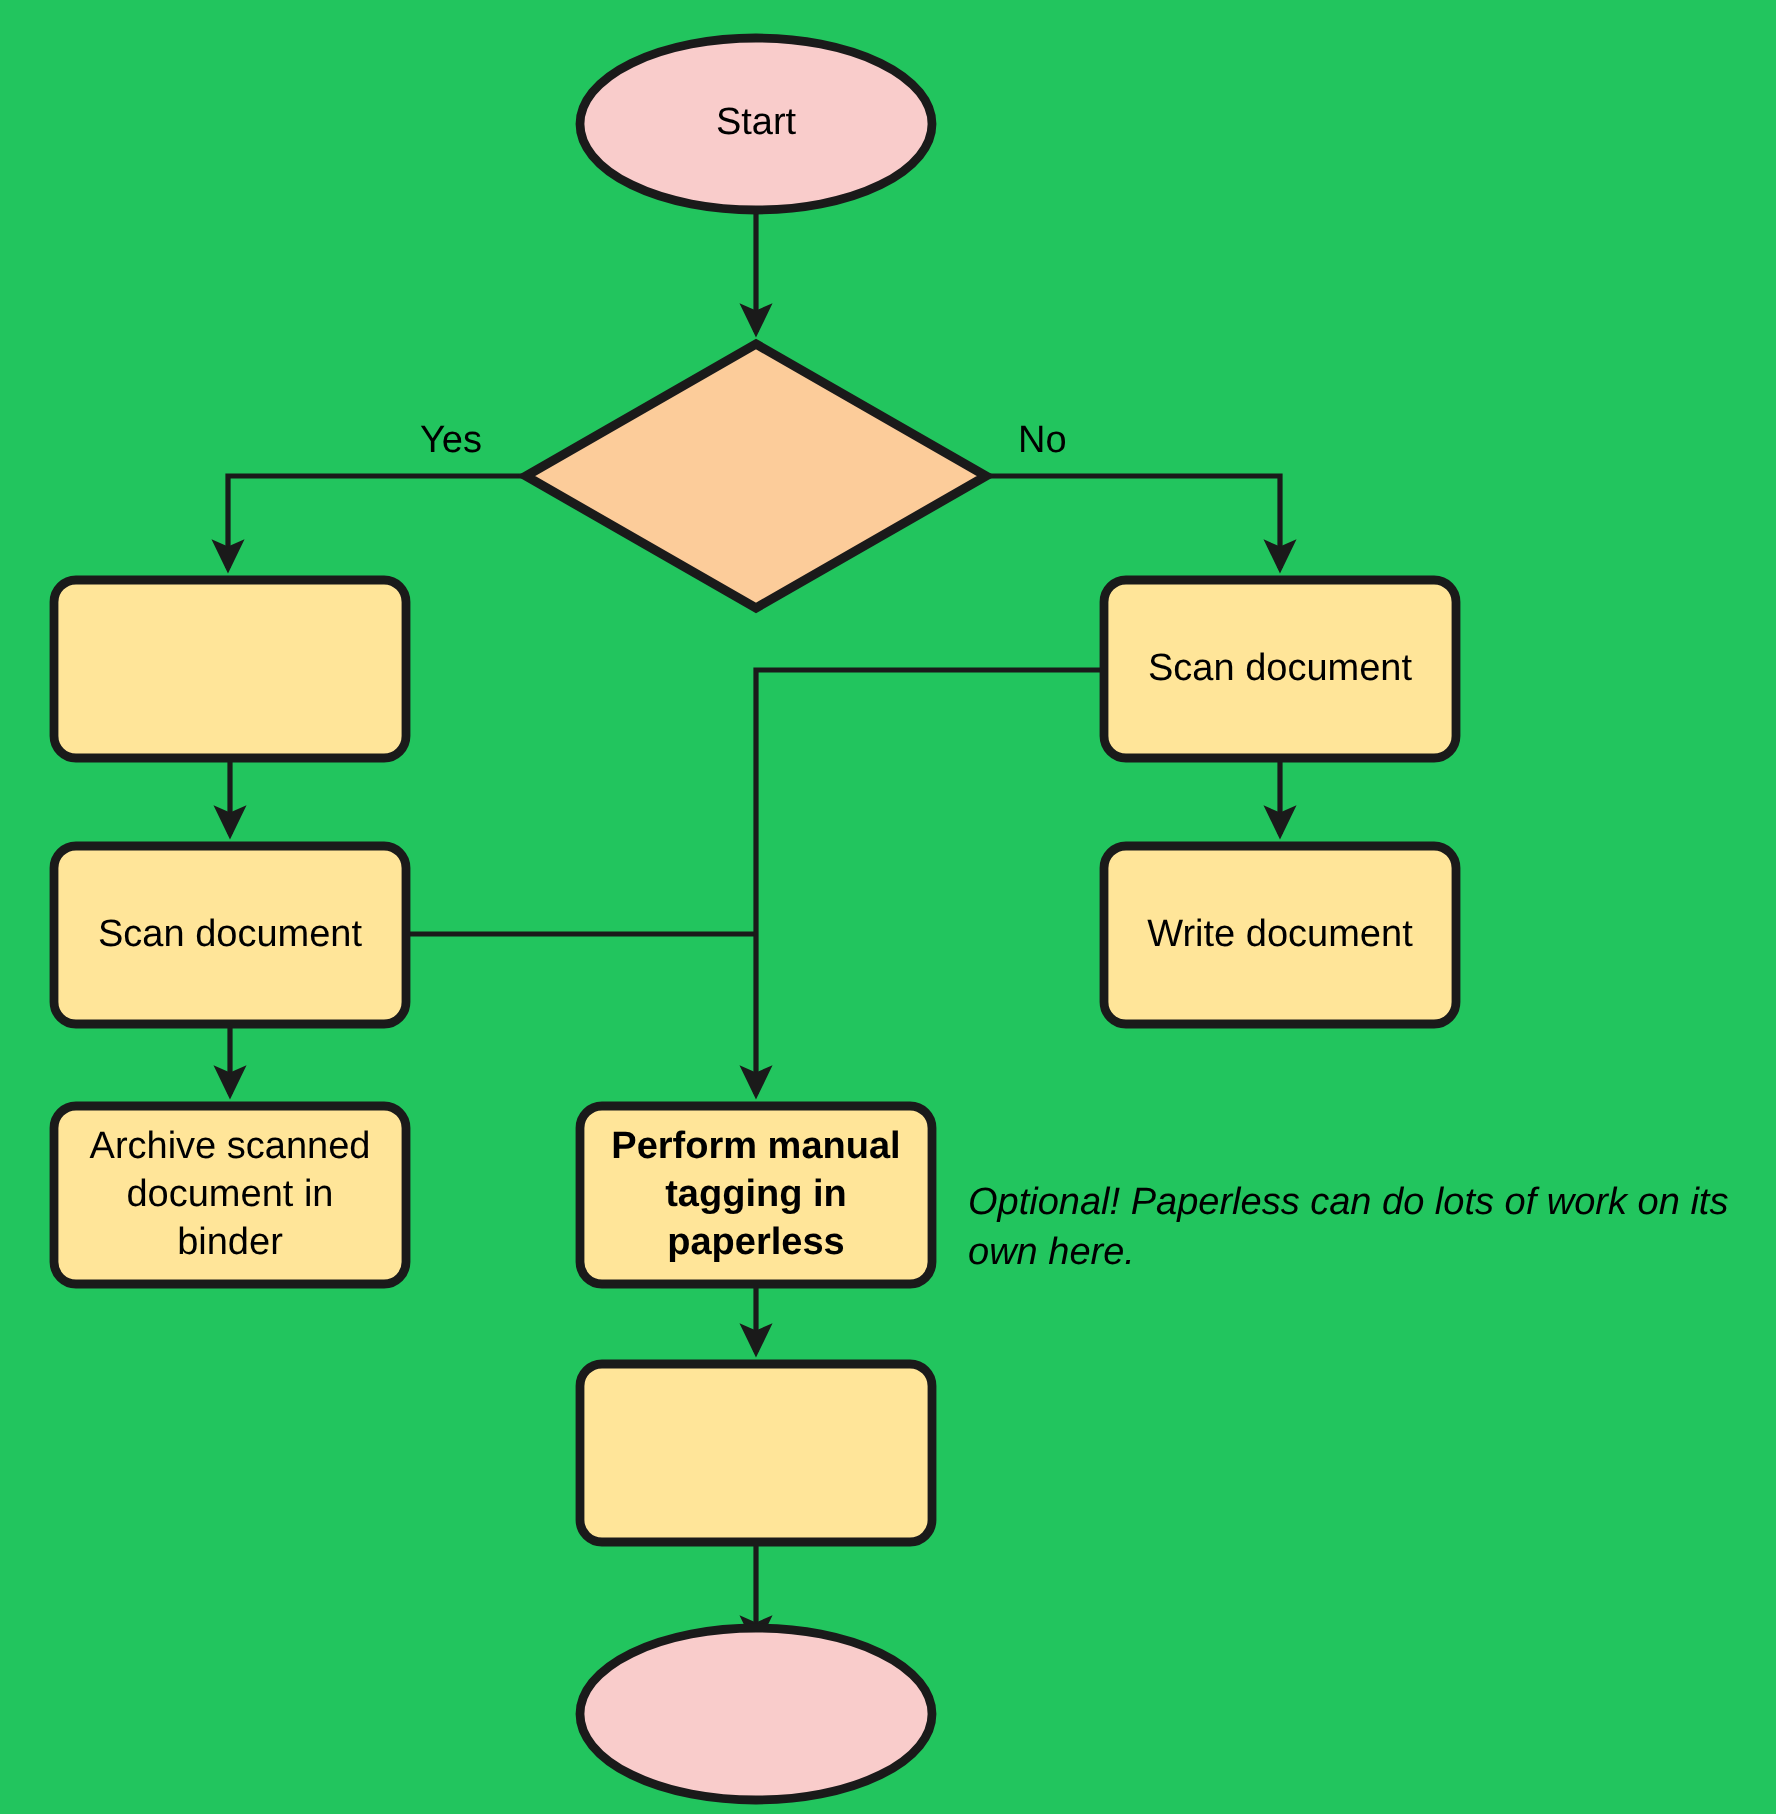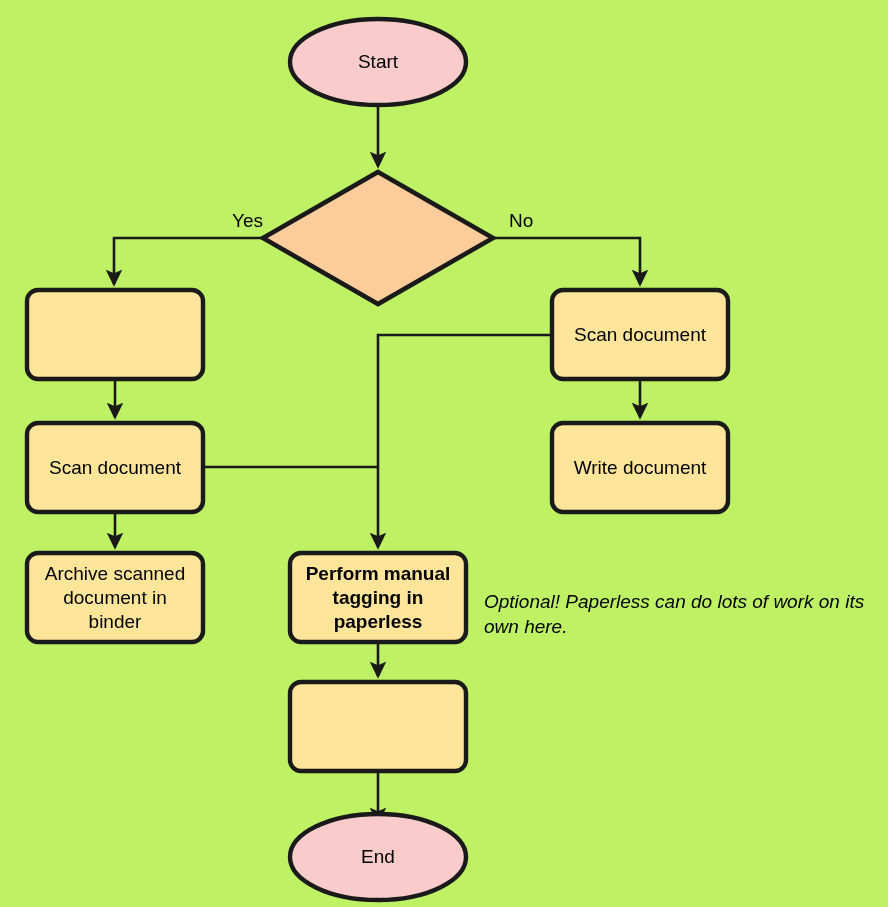--- a/index.html
+++ b/index.html
@@ -7,21 +7,21 @@
     padding: 0;
     background: #ffffff;
   }
   body {
     font-family: "Liberation Sans", sans-serif;
   }
   #flow-root {
     position: relative;
     width: 888px;
     height: 907px;
-    background: #bef264;
+    background: #22c55e;
     overflow: hidden;
   }
   #flow-svg {
     position: absolute;
     left: 0;
     top: 0;
     width: 888px;
     height: 907px;
   }
   .node-label {
@@ -126,23 +126,22 @@
 
   <div class="node-label" style="left:552px; top:290px; width:176px; height:89px;">Scan document</div>
 
   <div class="node-label" style="left:552px; top:423px; width:176px; height:89px;">Write document</div>
 
   <div class="node-label" style="left:290px; top:553px; width:176px; height:89px;font-weight:bold;">Perform manual
 tagging in
 paperless</div>
 
 
-  <div class="node-label" style="left:289px; top:813px; width:178px; height:88px;">End</div>
 
-  <div class="edge-label" style="left:210px; top:210px;margin-left:22px;">Yes</div>
+  <div class="edge-label" style="left:210px; top:210px;">Yes</div>
 
   <div class="edge-label" style="left:509px; top:210px;text-align:center;">No</div>
 
   <div class="note-text" style="left:484px; top:589px; width:400px;">Optional! Paperless can do lots of work on its own here.</div>
 
   <div class="hit" style="left:289px; top:18px; width:178px; height:88px; border-radius:50%;"></div>
   <div class="hit" style="left:263px; top:172px; width:230px; height:132px;"></div>
   <div class="hit" style="left:27px; top:290px; width:176px; height:89px;"></div>
   <div class="hit" style="left:27px; top:423px; width:176px; height:89px;"></div>
   <div class="hit" style="left:27px; top:553px; width:176px; height:89px;"></div>

